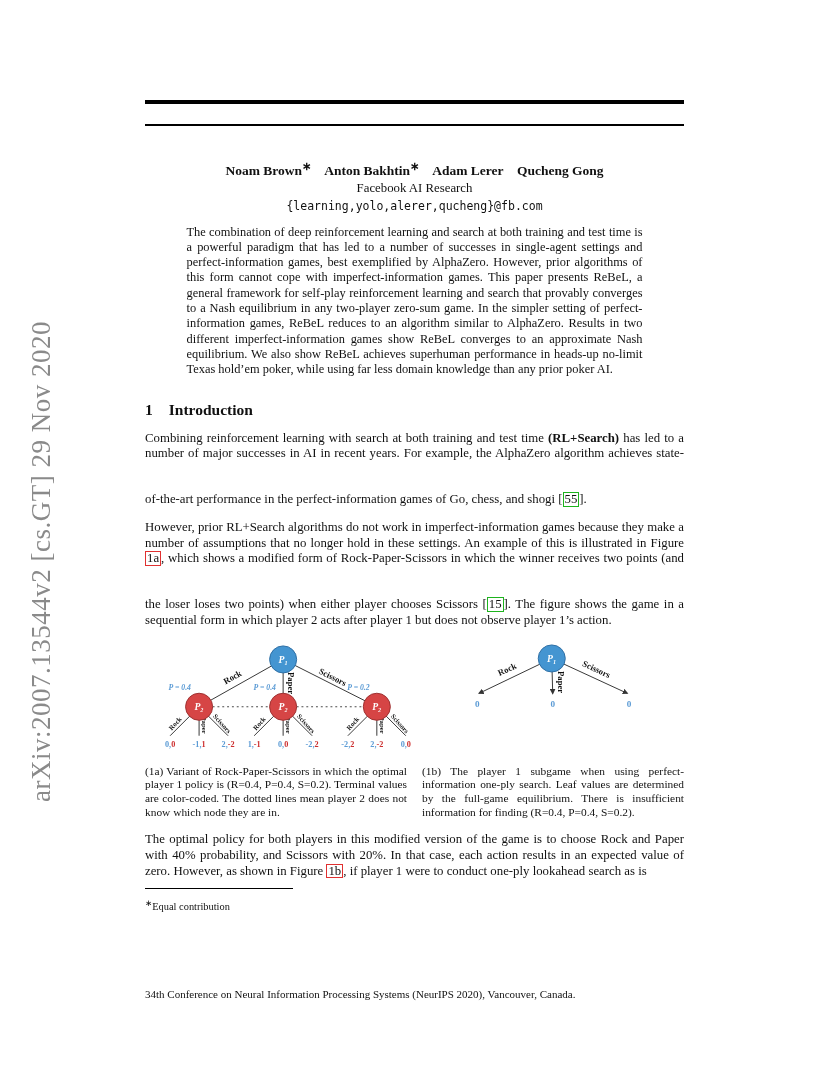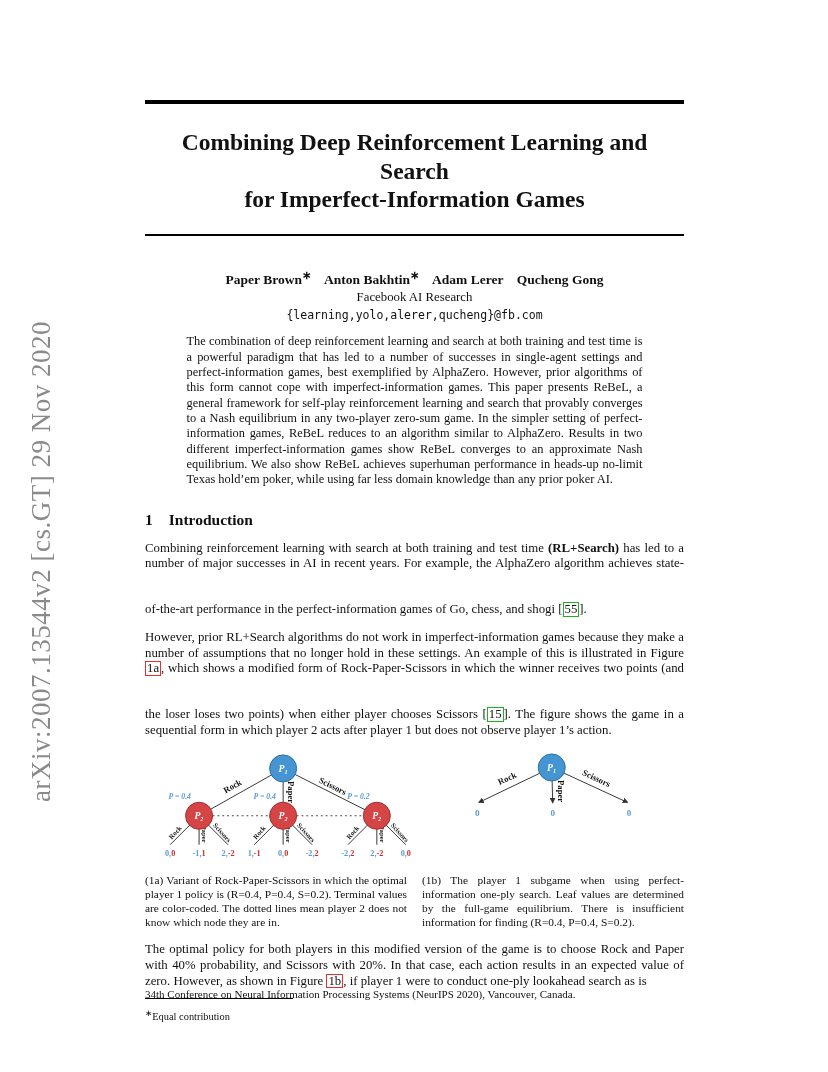--- a/index.html
+++ b/index.html
@@ -54,29 +54,25 @@
 <body>
 
 <div class="page">
 
   <div class="arxiv-watermark">arXiv:2007.13544v2  [cs.GT]  29 Nov 2020</div>
 
   <div class="content">
 
     <div class="rule-thick"></div>
 
-    <div class="title">
-      <div>Combining Deep Reinforcement Learning and Search</div>
-      <div>for Imperfect-Information Games</div>
-    </div>
 
     <div class="rule-thin"></div>
 
     <div class="authors">
-      <span><span>Paper Brown</span><sup>∗</sup></span><span class="gap"></span>
+      <span><span>Noam Brown</span><sup>∗</sup></span><span class="gap"></span>
       <span><span>Anton Bakhtin</span><sup>∗</sup></span><span class="gap"></span>
       <span><span>Adam Lerer</span><sup></sup></span><span class="gap"></span>
       <span><span>Qucheng Gong</span><sup></sup></span>
     </div>
     <div class="affiliation">Facebook AI Research</div>
     <div class="email">{learning,yolo,alerer,qucheng}@fb.com</div>
 
     <div class="abstract-body">The combination of deep reinforcement learning and search at both training and test time is a powerful paradigm that has led to a number of successes in single-agent settings and perfect-information games, best exemplified by AlphaZero. However, prior algorithms of this form cannot cope with imperfect-information games. This paper presents ReBeL, a general framework for self-play reinforcement learning and search that provably converges to a Nash equilibrium in any two-player zero-sum game. In the simpler setting of perfect-information games, ReBeL reduces to an algorithm similar to AlphaZero. Results in two different imperfect-information games show ReBeL converges to an approximate Nash equilibrium. We also show ReBeL achieves superhuman performance in heads-up no-limit Texas hold’em poker, while using far less domain knowledge than any prior poker AI.</div>
 
     <div class="section-heading">

